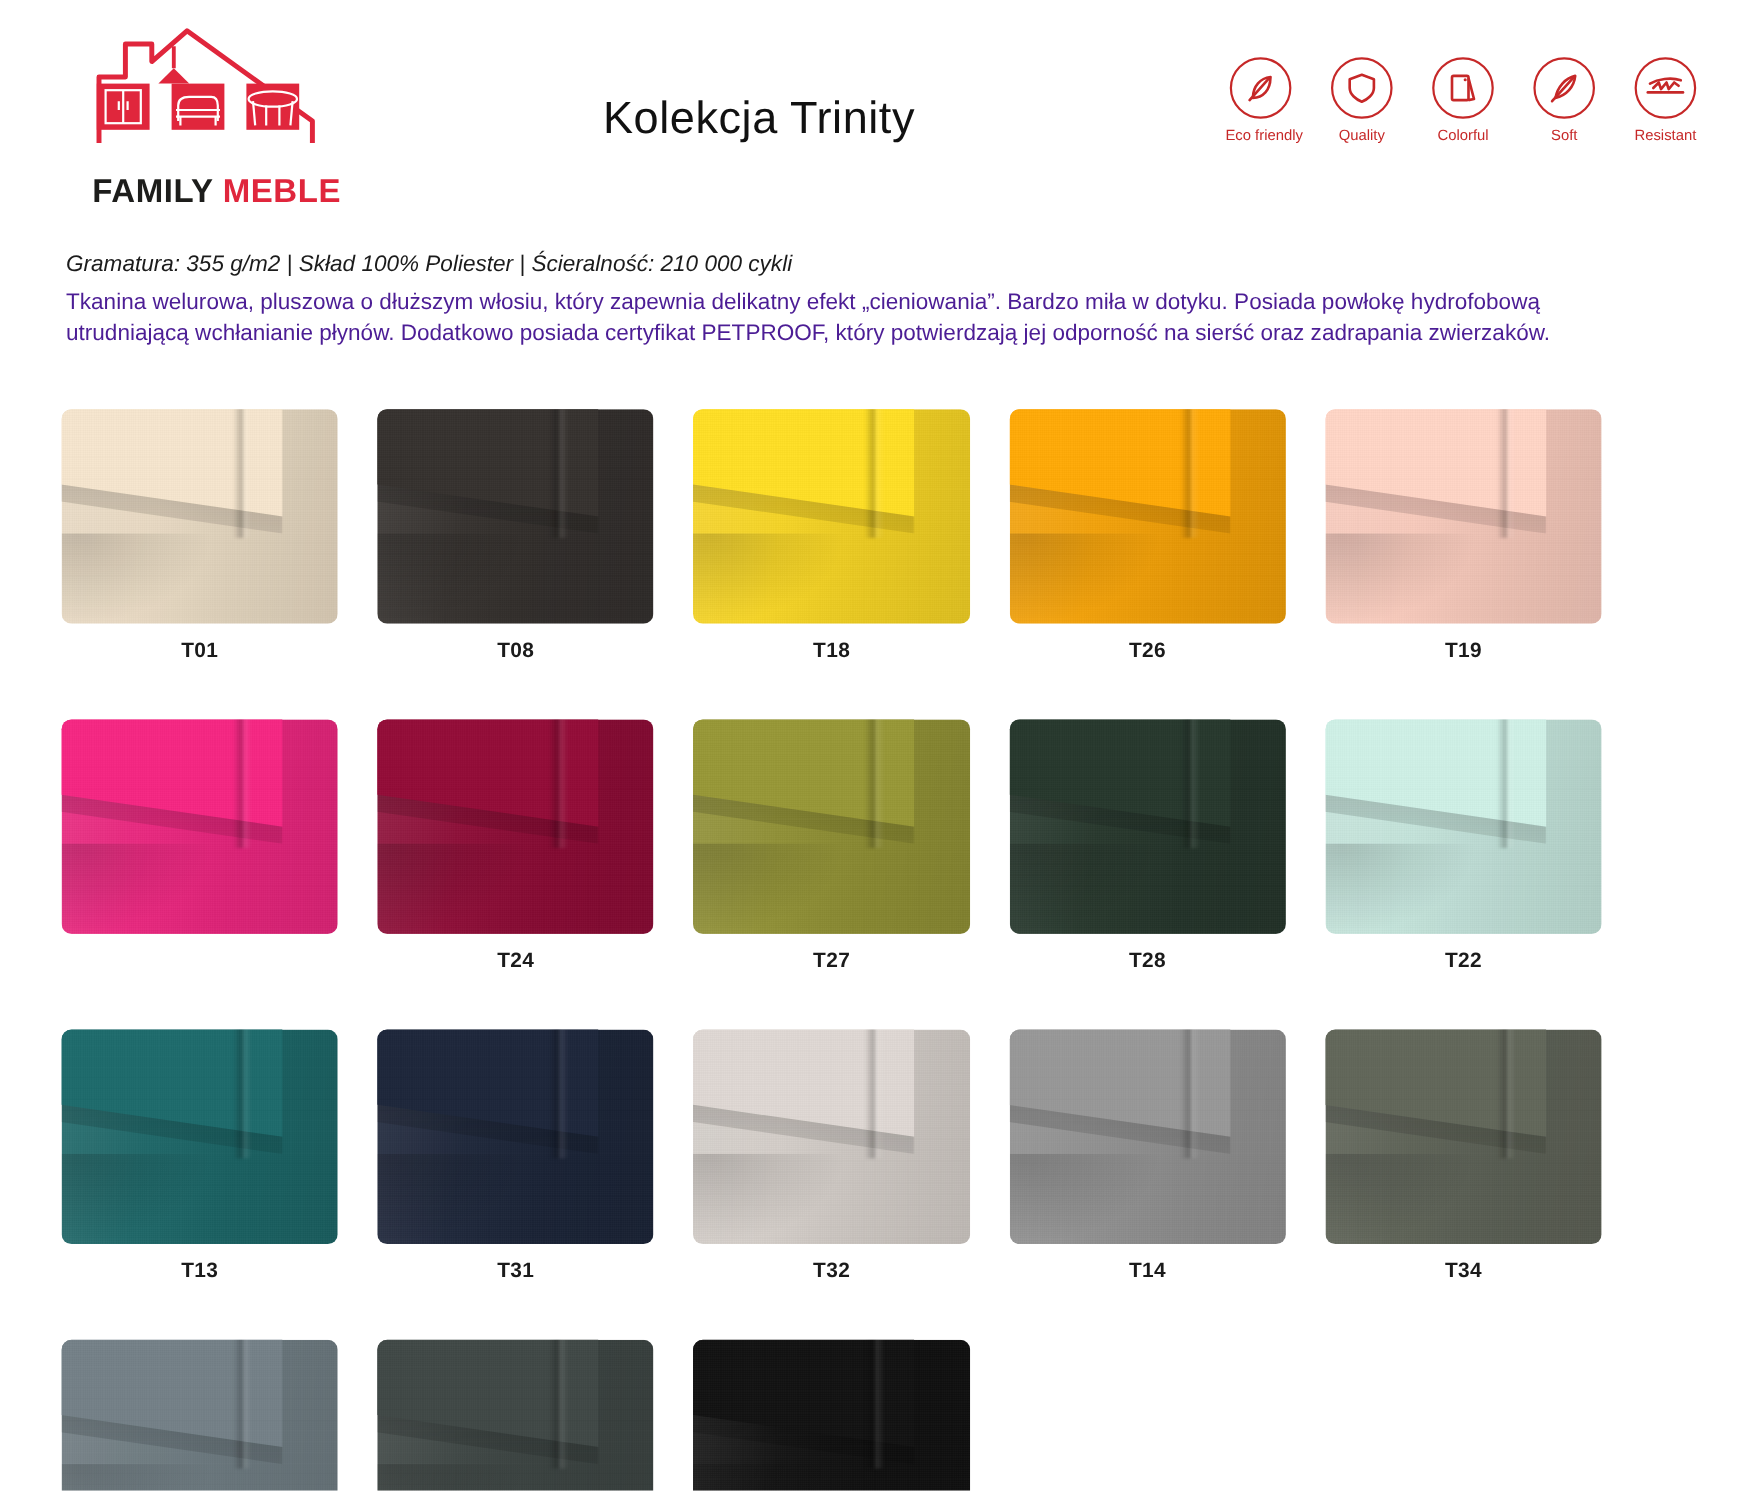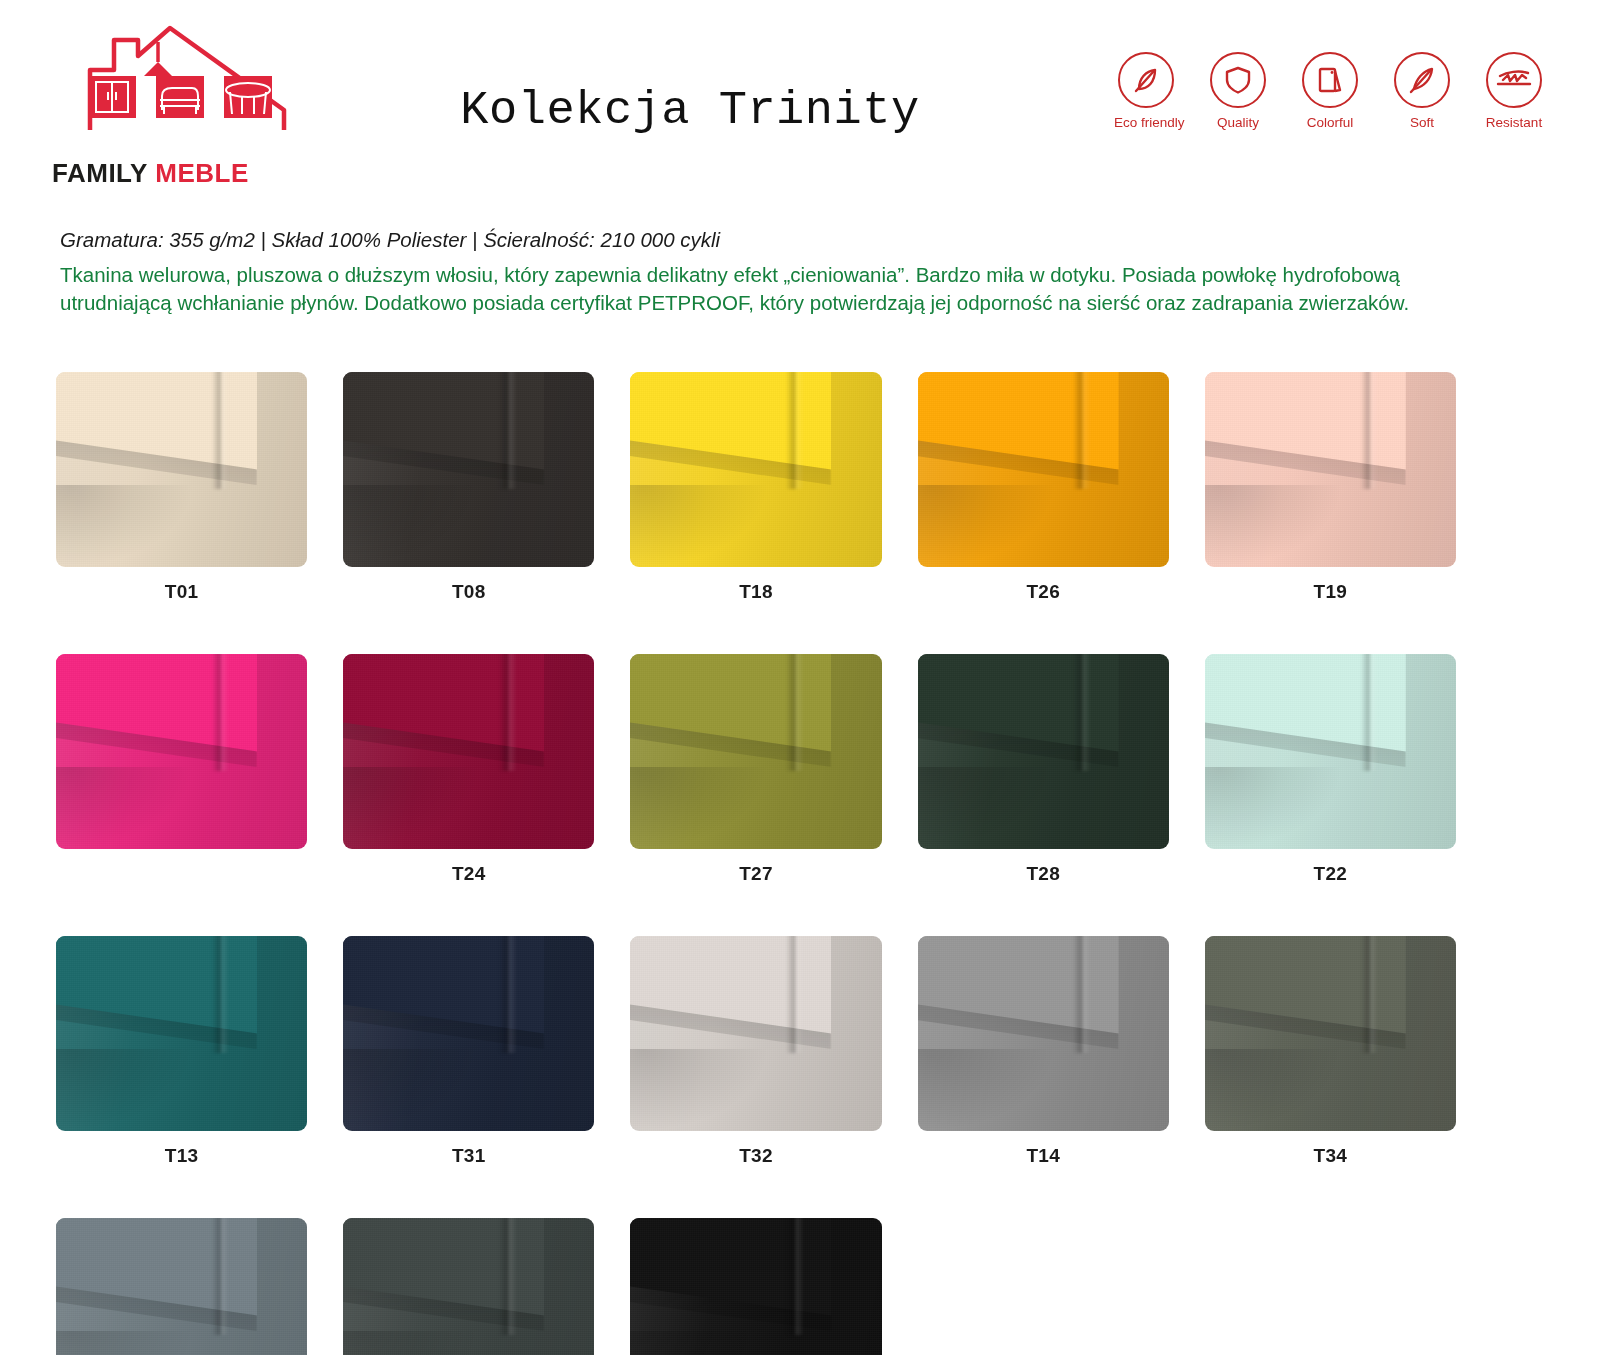--- a/index.html
+++ b/index.html
@@ -28,36 +28,37 @@
     top: 18px;
     width: 290px;
     height: 170px;
   }
   .logo svg { display: block; }
   .logo-wordmark {
     position: absolute;
     left: 0;
     top: 140px;
     width: 290px;
-    font-size: 26px;
+    text-align: center;
+    font-size: 30px;
     font-weight: bold;
     letter-spacing: 0.5px;
     white-space: nowrap;
   }
   .wm-dark { color: #1d1d1b; }
   .wm-red  { color: #e0263c; }
 
   .page-title {
     position: absolute;
     left: 0;
     top: 84px;
     width: 1380px;
     text-align: center;
-    font-family: Liberation Mono, monospace;
-    font-size: 47px;
+    font-family: Liberation Sans, sans-serif;
+    font-size: 41px;
     color: #111111;
     letter-spacing: 0.5px;
   }
 
   .badges {
     position: absolute;
     right: 54px;
     top: 52px;
     display: flex;
     gap: 28px;
@@ -95,21 +96,21 @@
   }
   .desc-specs {
     font-size: 20.5px;
     color: #1b1b1b;
     margin-bottom: 9px;
     font-style: italic;
   }
   .desc-body {
     font-size: 20.5px;
     line-height: 1.35;
-    color: #15803d;
+    color: #4c1d95;
   }
 
   
   .grid {
     position: absolute;
     left: 56px;
     top: 372px;
     width: 1400px;
     display: grid;
     grid-template-columns: repeat(5, 1fr);

